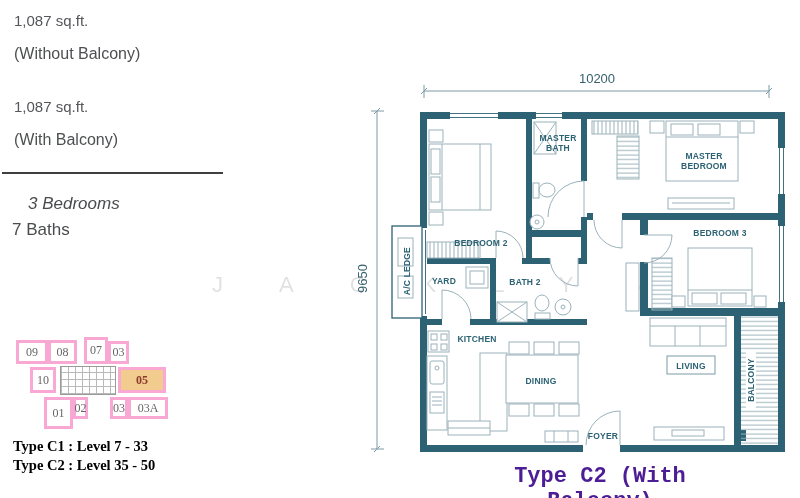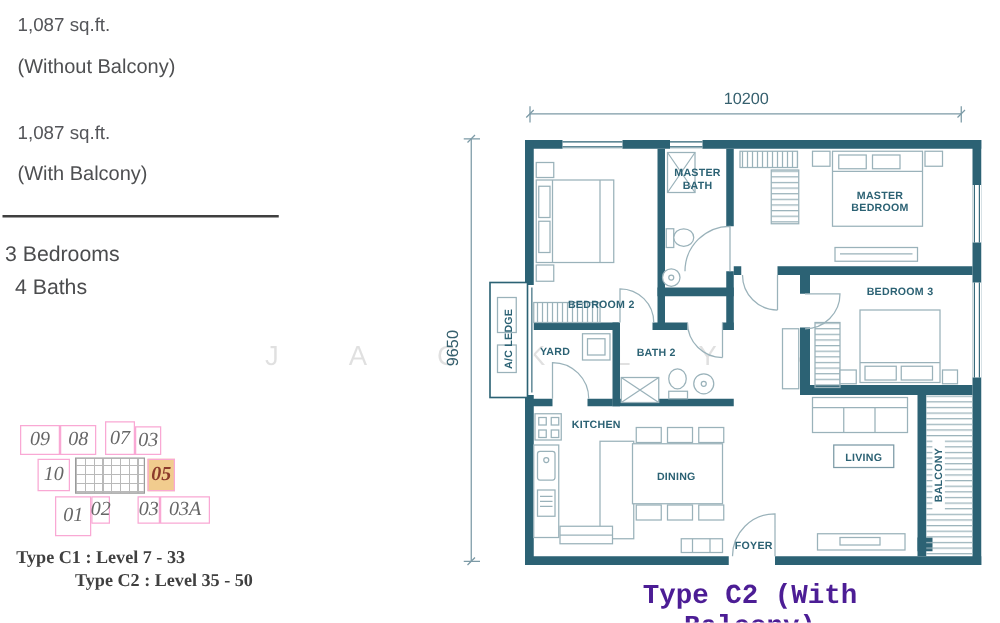--- a/index.html
+++ b/index.html
@@ -7,26 +7,26 @@
        font-family:"Liberation Sans",sans-serif;}
   .abs{position:absolute;}
 
   
   .h-row{display:flex;align-items:baseline;gap:8px;}
   .h-serif{font-family:"Liberation Serif",serif;font-weight:700;font-size:23px;color:#3a2f28;}
   .h-area{font-size:15px;color:#55565a;}
   .subtitle{font-size:16px;color:#4e4f51;}
   .divider{background:#3f3f3f;height:2px;}
   .feature{font-size:17px;color:#4b4c4e;}
-  .levels{font-family:"Liberation Serif",serif;font-weight:700;font-size:14.5px;color:#404040;line-height:19px;}
-
-  
-  .kp-unit{position:absolute;border:1px solid #f9a8d4;background:#fff;
-           font-family:"Liberation Serif",serif;font-size:16px;color:#666;
-           display:flex;align-items:center;justify-content:center;box-sizing:border-box;font-style:italic;}
+  .levels{font-family:"Liberation Serif",serif;font-weight:700;font-size:14.5px;color:#000000;line-height:19px;}
+
+  
+  .kp-unit{position:absolute;border:3px solid #f9a8d4;background:#fff;
+           font-family:"Liberation Serif",serif;font-size:12px;color:#666;
+           display:flex;align-items:center;justify-content:center;box-sizing:border-box;}
   .kp-core{position:absolute;border:1px solid #9a9a9a;box-sizing:border-box;
            background:
              repeating-linear-gradient(90deg,#b9b9b9 0 1px,transparent 1px 7px),
              repeating-linear-gradient(0deg,#b9b9b9 0 1px,transparent 1px 7px);}
   .kp-hl{background:#f1cc8e;color:#8b3a2b;font-weight:700;}
 
   
   .watermark{left:212px;top:272px;font-size:22px;letter-spacing:56px;
              color:rgba(0,0,0,0.12);white-space:nowrap;z-index:0;}
 
@@ -48,39 +48,39 @@
 </div>
 <div class="abs subtitle" style="left:14px;top:45px;">(Without Balcony)</div>
 
 <div class="abs h-row" style="left:14px;top:98px;">
   <span class="h-area">1,087 sq.ft.</span>
 </div>
 <div class="abs subtitle" style="left:14px;top:131px;">(With Balcony)</div>
 
 <div class="abs divider" style="left:2px;top:172px;width:221px;"></div>
 
-<div class="abs feature" style="left:4px;top:194px;">3 Bedrooms</div>
-<div class="abs feature" style="left:12px;top:220px;">4 Baths</div>
+<div class="abs feature" style="left:28px;top:194px;font-style:italic;">3 Bedrooms</div>
+<div class="abs feature" style="left:12px;top:220px;">7 Baths</div>
 
 <div class="abs" style="left:0;top:0;">
   <div class="kp-unit" style="left:16px;top:340px;width:32px;height:24px;">09</div>
   <div class="kp-unit" style="left:48px;top:340px;width:29px;height:24px;">08</div>
   <div class="kp-unit" style="left:84px;top:337px;width:24px;height:27px;">07</div>
   <div class="kp-unit" style="left:108px;top:341px;width:21px;height:23px;">03</div>
   <div class="kp-unit" style="left:30px;top:367px;width:26px;height:26px;">10</div>
   <div class="kp-core" style="left:60px;top:366px;width:56px;height:29px;"></div>
-  <div class="kp-unit kp-hl" style="left:118px;top:367px;width:22px;height:26px;">05</div>
+  <div class="kp-unit kp-hl" style="left:118px;top:367px;width:48px;height:26px;">05</div>
   <div class="kp-unit" style="left:44px;top:397px;width:29px;height:32px;">01</div>
   <div class="kp-unit" style="left:73px;top:397px;width:15px;height:22px;">02</div>
   <div class="kp-unit" style="left:110px;top:397px;width:18px;height:22px;">03</div>
   <div class="kp-unit" style="left:128px;top:397px;width:40px;height:22px;">03A</div>
 </div>
 
 <div class="abs levels" style="left:13px;top:437px;">Type C1 : Level 7 - 33</div>
-<div class="abs levels" style="left:13px;top:456px;margin-left:47px;">Type C2 : Level 35 - 50</div>
+<div class="abs levels" style="left:13px;top:456px;">Type C2 : Level 35 - 50</div>
 
 <div class="abs watermark">JACKLYN</div>
 
 <svg class="plan" width="800" height="498" viewBox="0 0 800 498">
   <defs>
     <pattern id="pV" width="4" height="8" patternUnits="userSpaceOnUse">
       <path d="M2,0 V8" stroke="#9ab2ba" stroke-width="1"></path>
     </pattern>
     <pattern id="pH" width="8" height="4.5" patternUnits="userSpaceOnUse">
       <path d="M0,2 H8" stroke="#9ab2ba" stroke-width="1"></path>

